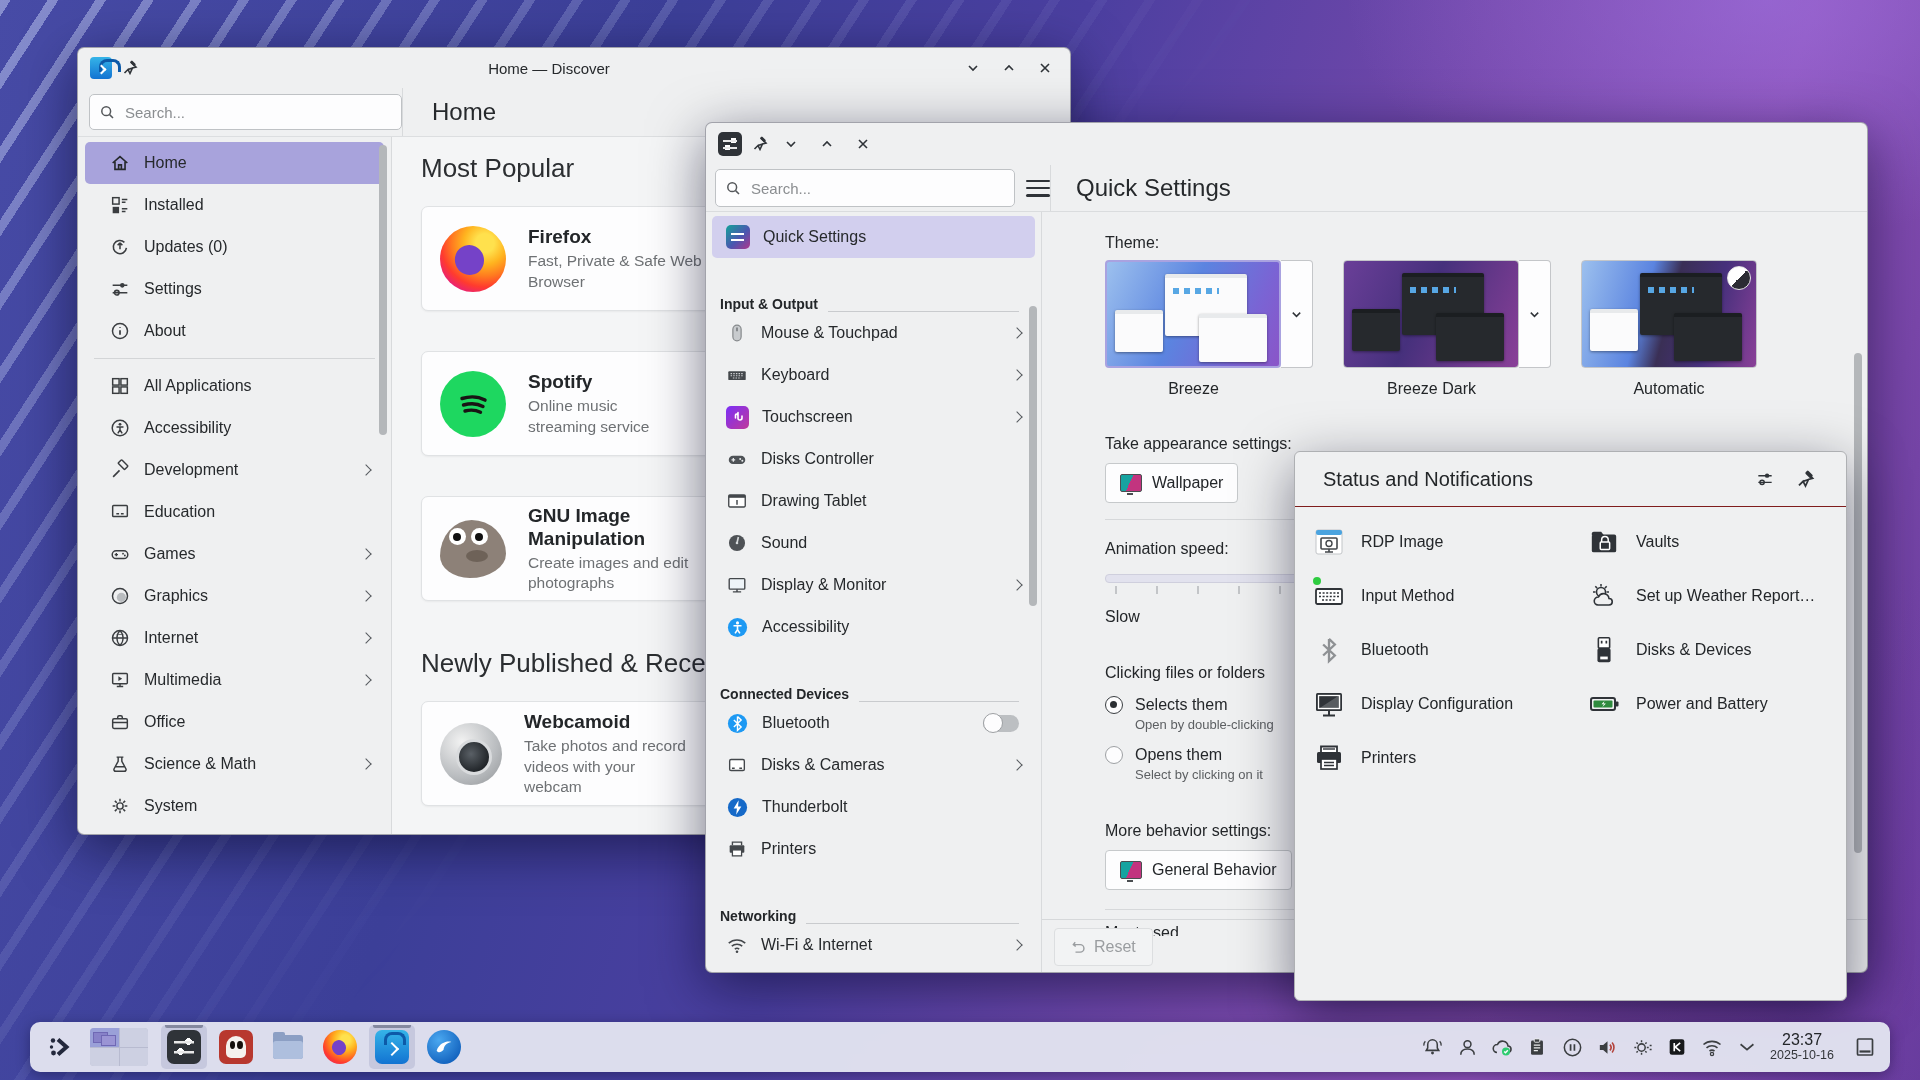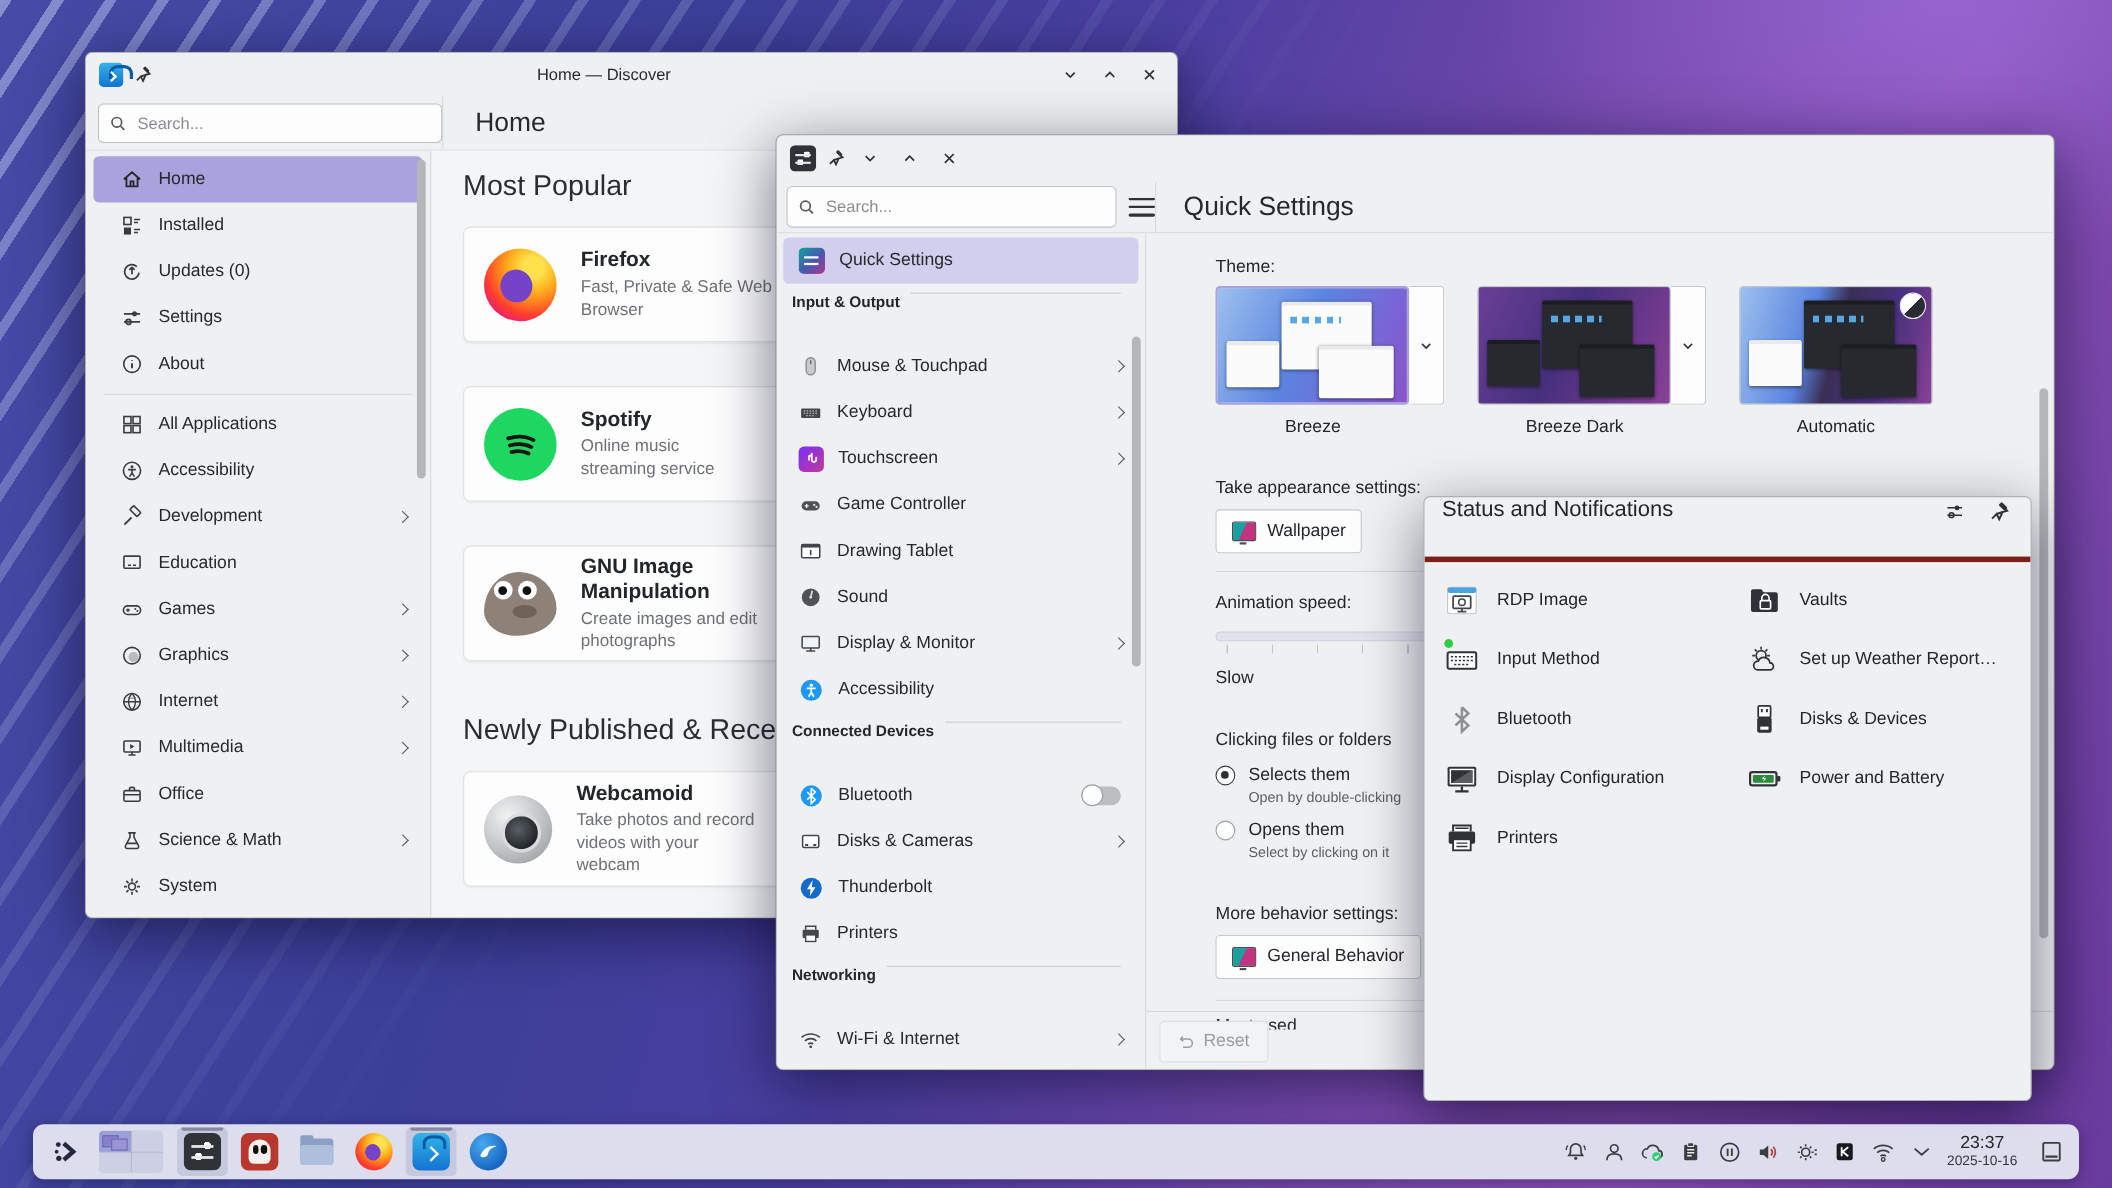--- a/index.html
+++ b/index.html
@@ -71,21 +71,21 @@
   .s-header-left{width:335px;display:flex;align-items:center;padding-left:9px;gap:11px;border-right:1px solid #d8dadc}
   .s-header-left .searchbox{width:280px;height:36px}
   .burger{width:24px;height:17px;display:flex;flex-direction:column;justify-content:space-between}
   .burger i{height:2.6px;background:#2f3338;border-radius:2px}
   .s-header-right{flex:1;display:flex;align-items:center;padding-left:25px}
   .s-h1{font-size:24px;color:#26292c}
   .s-body{display:flex;height:761px}
   .s-side{width:335px;border-right:1px solid #d8dadc;position:relative;padding-top:4px}
   .s-side .srow{padding-left:14px;margin:0 6px}
   .s-side .srow.sel{background:#d2cfee}
-  .sect{height:46px;display:flex;align-items:flex-start;gap:10px;padding:8px 14px 0 14px;
+  .sect{height:46px;display:flex;align-items:flex-end;gap:10px;padding:8px 14px 0 14px;
     font-size:14px;font-weight:700;color:#232629}
   .sect .line{flex:1;height:1px;background:#c9cbce;margin-right:8px}
   .toggle{width:36px;height:17px;border-radius:9px;background:#bcbfc2;position:relative;margin-left:auto;margin-right:16px}
   .toggle:before{content:"";position:absolute;left:0;top:-1.5px;width:20px;height:20px;border-radius:50%;
     background:#fdfdfe;border:1px solid #9da0a3;box-sizing:border-box}
   .s-content{flex:1;position:relative;overflow:hidden}
   .s-scroll{padding:0 0 0 25px}
   .grp{margin-left:38px}
   .lbl{font-size:16px;color:#232629}
   .themerow{display:flex;gap:30px;margin-top:8px}
@@ -123,21 +123,21 @@
   .rdot.on:before{content:"";position:absolute;left:4px;top:4px;width:7px;height:7px;border-radius:50%;background:#2c2f33}
   .subtext{font-size:13px;color:#5c5f62;margin:3px 0 0 30px}
   .clipline{height:12px;overflow:hidden;font-size:16px;color:#232629;margin-top:14px}
   .s-footer{position:absolute;left:0;right:0;bottom:0;height:53px;border-top:1px solid #d6d8da;
     display:flex;align-items:center;padding-left:12px}
   .resetbtn{display:inline-flex;align-items:center;gap:8px;height:36px;padding:0 16px;
     background:#f2f3f4;border:1px solid #dcdee0;border-radius:4px;font-size:16px;color:#9a9da0}
   
   #popup{position:absolute;left:1294px;top:451px;width:551px;height:548px;background:#eff0f1;
     border:1px solid #aeb0b3;border-radius:6px;box-shadow:0 16px 55px rgba(0,0,30,.5);z-index:60;overflow:hidden}
-  .p-head{height:54px;display:flex;padding:0 16px;border-bottom:5px solid #7f1d1d}
+  .p-head{height:54px;display:flex;align-items:center;padding:0 28px;border-bottom:1px solid #7f1d1d}
   .p-title{font-size:20px;color:#232629;flex:1}
   .p-grid{display:grid;grid-template-columns:275px 1fr;grid-auto-rows:54px;padding:8px 6px 0 10px}
   .p-item{display:flex;align-items:center;gap:14px;padding-left:6px;font-size:16px;color:#232629}
   .p-ic{width:36px;height:36px;position:relative;flex:none;display:flex;align-items:center;justify-content:center}
   .greendot{position:absolute;left:2px;top:-1px;width:8px;height:8px;border-radius:50%;background:#2ecc40}
   
   #panel{position:absolute;left:30px;top:1022px;width:1860px;height:50px;border-radius:10px;
     background:rgba(225,226,240,.97);box-shadow:0 3px 14px rgba(0,0,30,.35);
     display:flex;align-items:center;padding:0 10px;box-sizing:border-box;z-index:80}
   .pager{width:58px;height:38px;border-radius:4px;overflow:hidden;display:grid;
@@ -524,21 +524,21 @@
         </div>
         <div class="srow">
           <span class="ic">
               <svg width="22" height="22" viewBox="0 0 24 24">
                 <rect x="3" y="8.5" width="18" height="9" rx="4.5" fill="#4e5256"></rect>
                 <path d="M8 11 v4 M6 13 h4" stroke="#e8eaec" stroke-width="1.4"></path>
                 <circle cx="15.5" cy="12" r="1.1" fill="#e8eaec"></circle>
                 <circle cx="17.8" cy="14" r="1.1" fill="#e8eaec"></circle>
               </svg>
             </span>
-          <span>Game Controller</span>
+          <span>Disks Controller</span>
         </div>
         <div class="srow">
           <span class="ic">
               <svg width="22" height="22" viewBox="0 0 24 24">
                 <rect x="3" y="5.5" width="18" height="13" rx="1.2" fill="#fff" stroke="#43474b" stroke-width="1.5"></rect>
                 <rect x="3" y="5.5" width="18" height="3" fill="#43474b"></rect>
                 <path d="M12 11 v5" stroke="#43474b" stroke-width="1.6"></path>
               </svg>
             </span>
           <span>Drawing Tablet</span>

